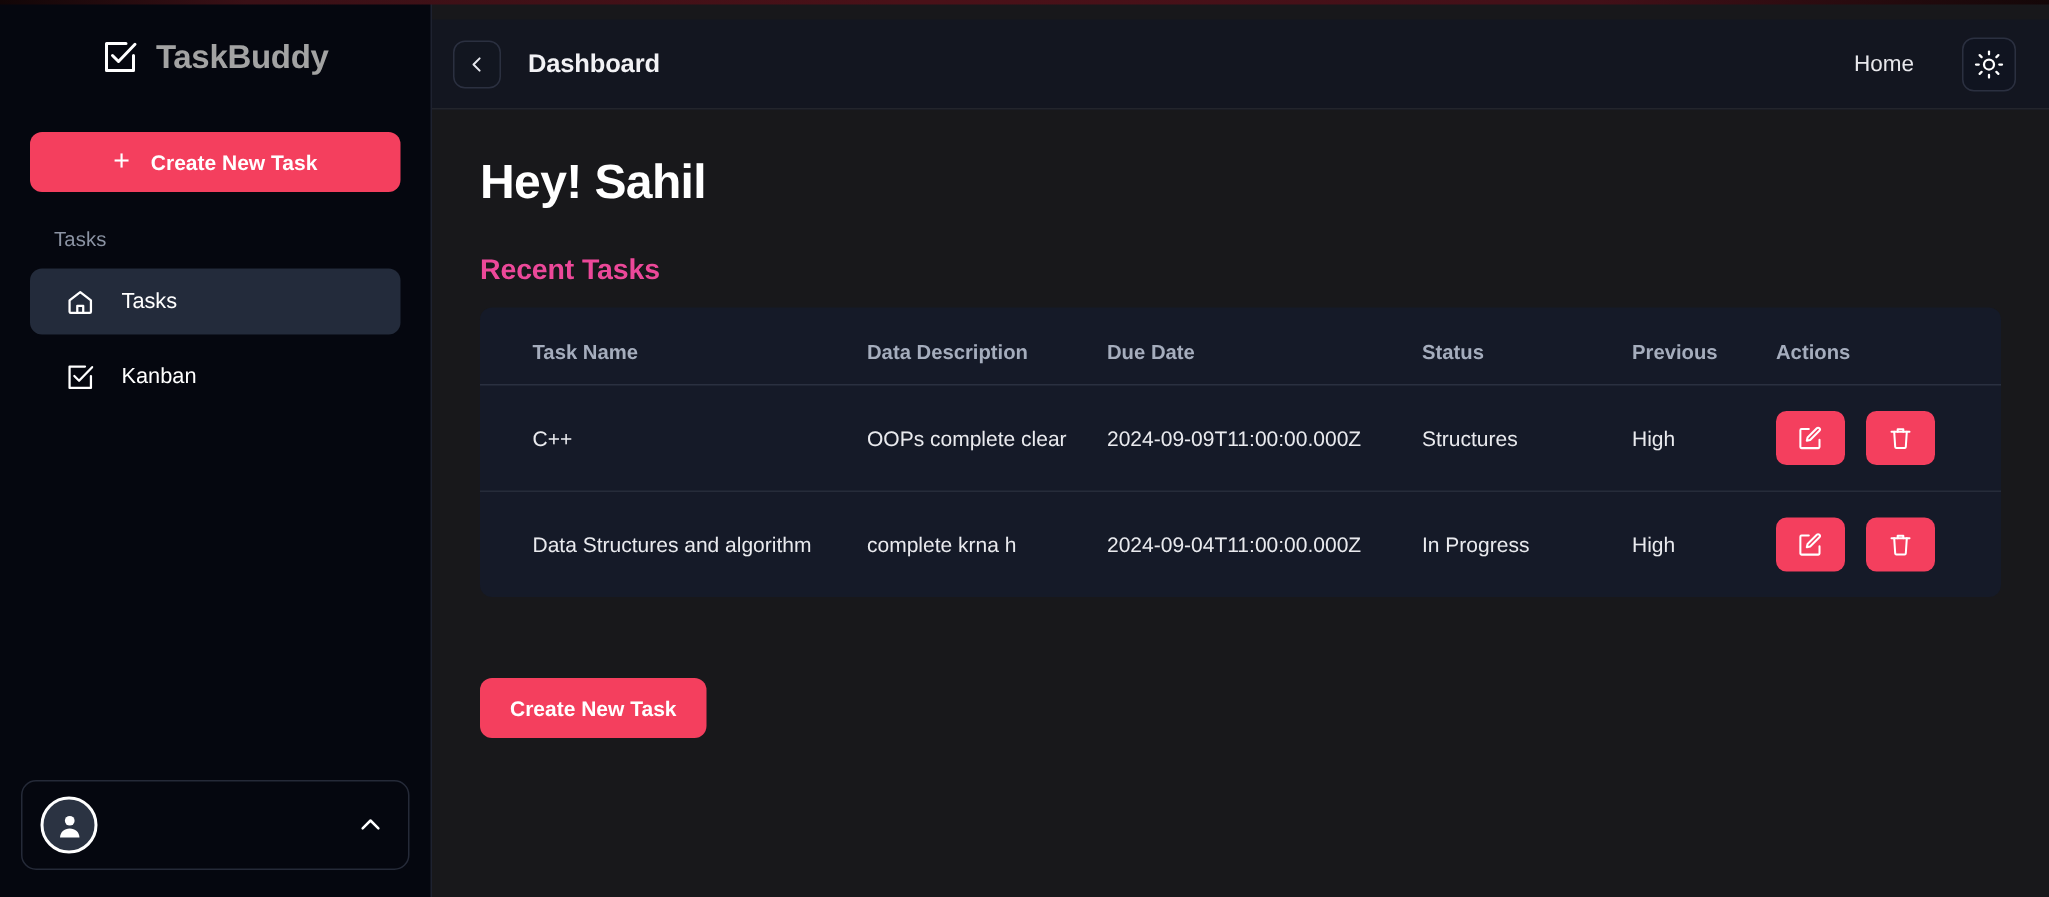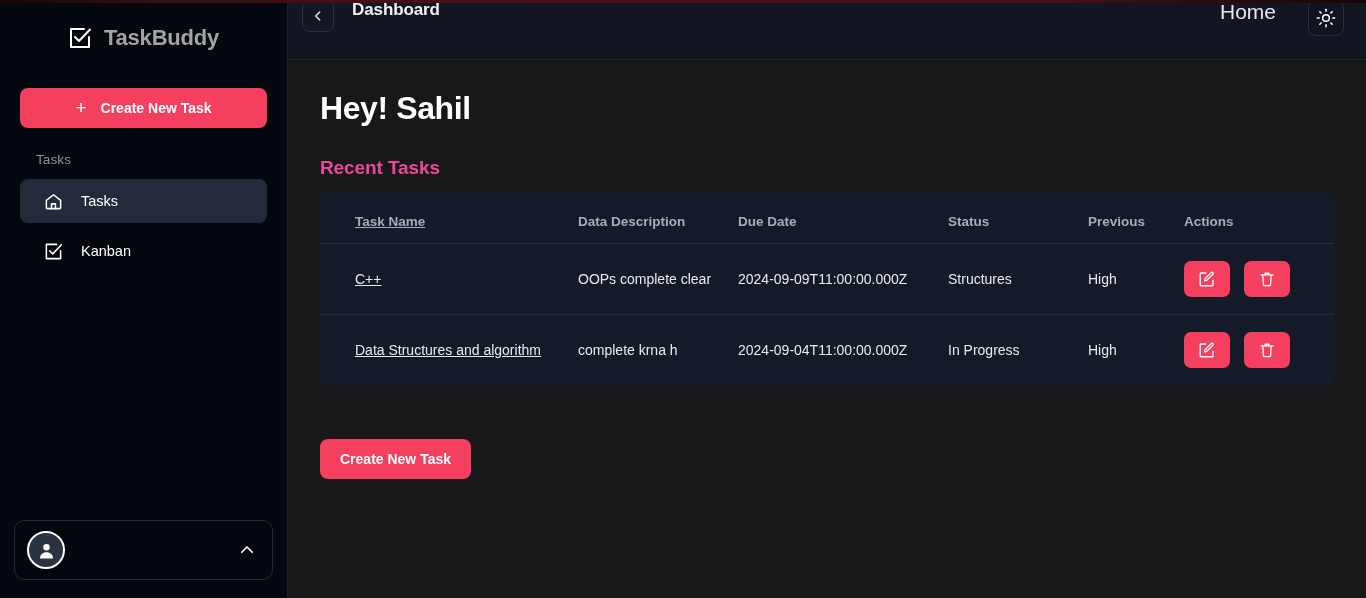--- a/index.html
+++ b/index.html
@@ -133,44 +133,45 @@
     flex-direction: column;
     min-width: 0;
   }
 
   .topbar {
     height: 60px;
     flex: 0 0 60px;
     background: #131620;
     border-bottom: 1px solid #23252c;
     display: flex;
-    align-items: flex-start;
+    align-items: center;
     padding: 0 22px 0 14px;
     gap: 18px;
+    margin-top: 13px;
   }
   .collapse-btn {
     width: 32px; height: 32px;
     border: 1px solid #2b3040;
     border-radius: 8px;
     background: #121620;
     display: flex; align-items: center; justify-content: center;
     cursor: pointer;
     flex: 0 0 32px;
   }
   .chev-left { width: 14px; height: 14px; display: block; }
   .page-title {
     color: #f2f2f5;
     font-size: 17px;
     font-weight: 700;
     letter-spacing: -0.1px;
   }
   .topbar-spacer { flex: 1 1 auto; }
   .home-link {
     color: #e8e8ec;
-    font-size: 21px;
+    font-size: 15px;
     cursor: pointer;
     margin-right: 14px;
   }
   .theme-btn {
     width: 36px; height: 36px;
     background: #101420;
     border: 1px solid #2b3040;
     border-radius: 8px;
     display: flex; align-items: center; justify-content: center;
     cursor: pointer;
@@ -222,21 +223,21 @@
   }
   table.tasks td {
     color: #e9eaee;
     font-size: 14px;
     padding: 17px 0;
     border-bottom: 1px solid #262c3a;
     vertical-align: middle;
   }
   table.tasks tr:last-child td { border-bottom: none; }
 
-  .col-name  { width: 258px; padding-left: 35px !important; text-decoration: underline; }
+  .col-name  { width: 258px; padding-left: 35px !important; }
   .col-desc  { width: 160px; }
   .col-date  { width: 210px; }
   .col-status{ width: 140px; }
   .col-prio  { width: 96px; }
   .col-act   { width: 150px; }
 
   .action-cell { display: flex; gap: 14px; align-items: center; }
   .icon-btn {
     width: 46px; height: 36px;
     background: #f43f5e;

